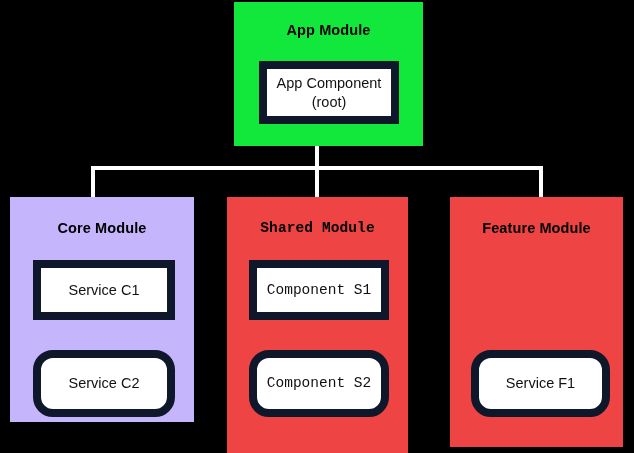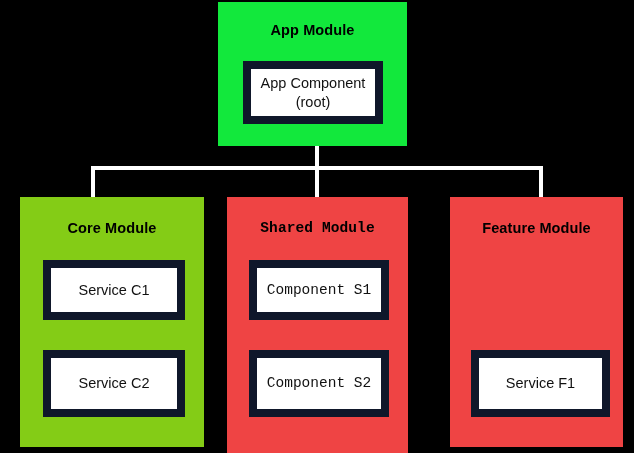--- a/index.html
+++ b/index.html
@@ -34,35 +34,35 @@
     font-weight: bold;
     font-size: 14.5px;
     color: #000000;
     letter-spacing: 0.1px;
     text-align: center;
     white-space: nowrap;
   }
 
   
   #module-app {
-    left: 218px;
+    left: 234px;
     top: 2px;
     width: 189px;
     height: 144px;
     background: #12E83C;
   }
   #module-app .module-title { margin-top: 20px; }
 
   
   #module-core {
-    left: 20px;
+    left: 10px;
     top: 197px;
     width: 184px;
-    height: 250px;
-    background: #84cc16;
+    height: 225px;
+    background: #c4b5fd;
   }
   #module-shared {
     left: 227px;
     top: 197px;
     width: 181px;
     height: 294px;
     background: #ef4444;
     font-family: Liberation Mono, monospace;
   }
   #module-feature {
@@ -104,20 +104,21 @@
     left: 23px;
     top: 63px;
     width: 142px;
     height: 60px;
   }
   .item-slot-2 {
     left: 23px;
     top: 153px;
     width: 142px;
     height: 67px;
+    border-radius: 20px;
   }
   #module-shared .item-slot-1,
   #module-shared .item-slot-2 { left: 22px; width: 140px; }
   #module-feature .item-slot-1,
   #module-feature .item-slot-2 { left: 21px; width: 139px; }
 
   
   .connector {
     position: absolute;
     background: #FFFFFF;

